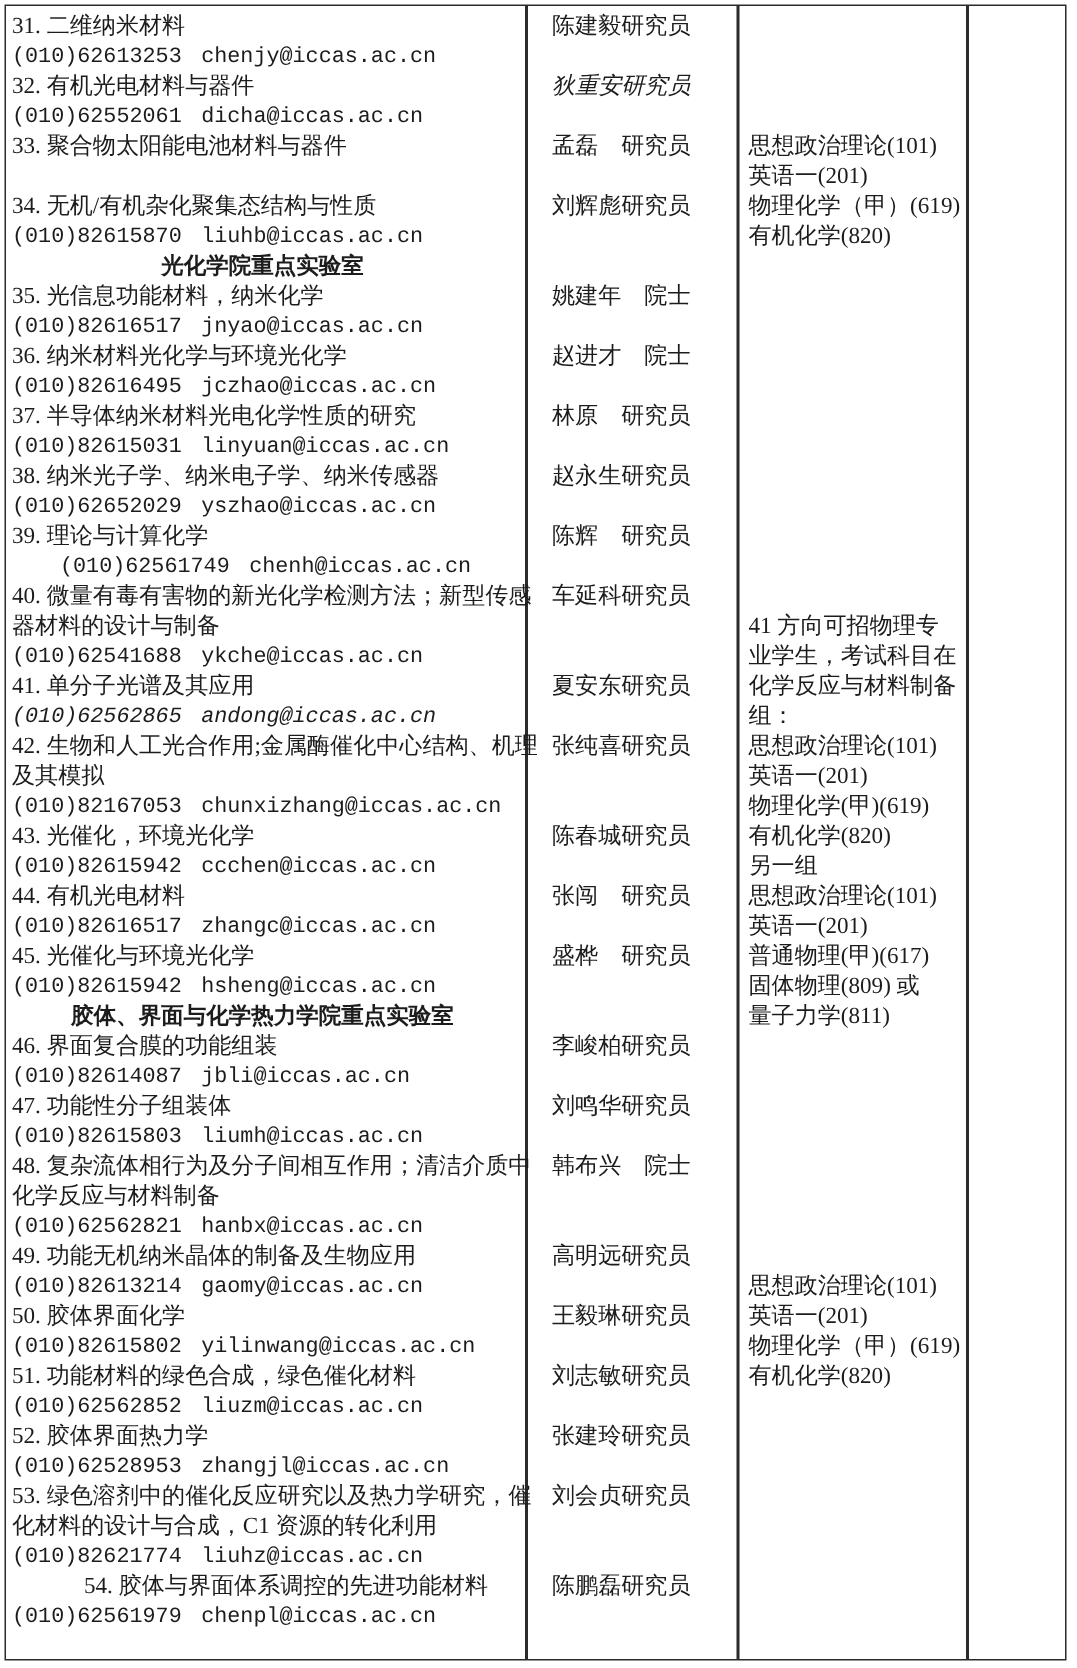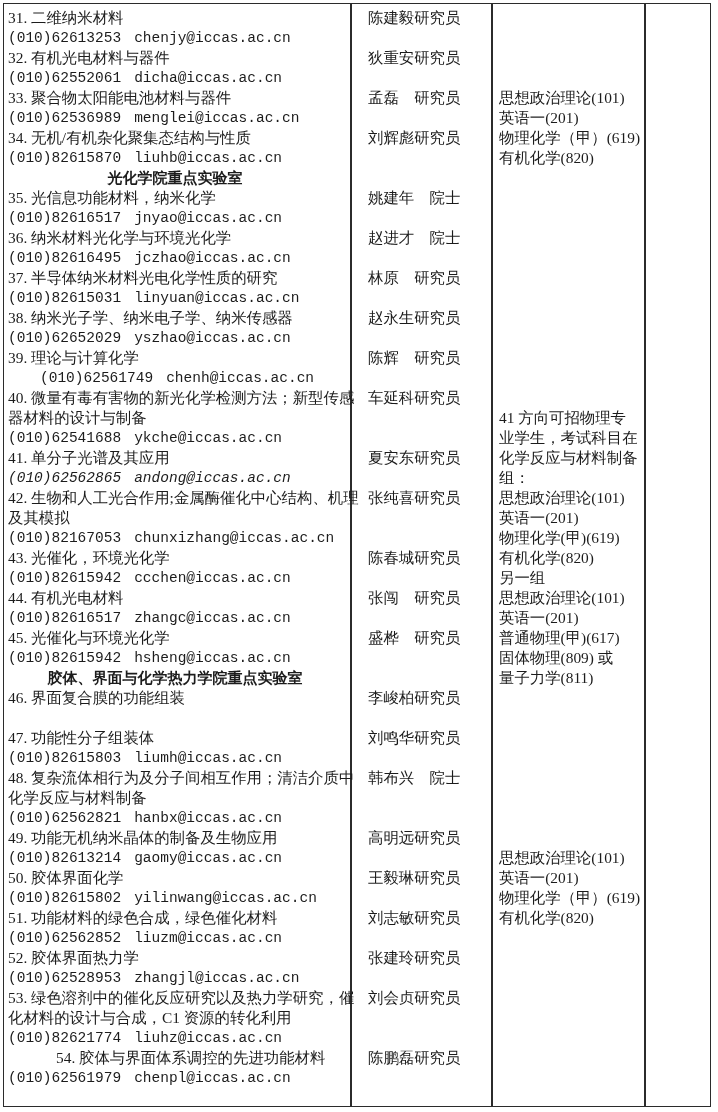--- a/index.html
+++ b/index.html
@@ -37,25 +37,24 @@
   <div class="table-frame">
     <div class="vline v1"></div>
     <div class="vline v2"></div>
     <div class="vline v3"></div>
   </div>
   <div id="content">
       <div class="ln" style="top: 8px; left: 8px;">31. 二维纳米材料</div>
       <div class="ln" style="top: 8px; left: 368px;">陈建毅研究员</div>
       <div class="ln mono" style="top: 28px; left: 8px;"><span>(010)62613253</span><span class="email">chenjy@iccas.ac.cn</span></div>
       <div class="ln" style="top: 48px; left: 8px;">32. 有机光电材料与器件</div>
-      <div class="ln" style="top: 48px; left: 368px;">狄重安研究员</div>
+      <div class="ln" style="top: 48px; left: 368px; font-style: italic;">狄重安研究员</div>
       <div class="ln mono" style="top: 68px; left: 8px;"><span>(010)62552061</span><span class="email">dicha@iccas.ac.cn</span></div>
       <div class="ln" style="top: 88px; left: 8px;">33. 聚合物太阳能电池材料与器件</div>
       <div class="ln" style="top: 88px; left: 368px;">孟磊　研究员</div>
-      <div class="ln mono" style="top: 108px; left: 8px;"><span>(010)62536989</span><span class="email">menglei@iccas.ac.cn</span></div>
       <div class="ln" style="top: 128px; left: 8px;">34. 无机/有机杂化聚集态结构与性质</div>
       <div class="ln" style="top: 128px; left: 368px;">刘辉彪研究员</div>
       <div class="ln mono" style="top: 148px; left: 8px;"><span>(010)82615870</span><span class="email">liuhb@iccas.ac.cn</span></div>
       <div class="ln hdr" style="top: 168px; left: 4px; width: 342px;">光化学院重点实验室</div>
       <div class="ln" style="top: 188px; left: 8px;">35. 光信息功能材料，纳米化学</div>
       <div class="ln" style="top: 188px; left: 368px;">姚建年　院士</div>
       <div class="ln mono" style="top: 208px; left: 8px;"><span>(010)82616517</span><span class="email">jnyao@iccas.ac.cn</span></div>
       <div class="ln" style="top: 228px; left: 8px;">36. 纳米材料光化学与环境光化学</div>
       <div class="ln" style="top: 228px; left: 368px;">赵进才　院士</div>
       <div class="ln mono" style="top: 248px; left: 8px;"><span>(010)82616495</span><span class="email">jczhao@iccas.ac.cn</span></div>
@@ -84,20 +83,21 @@
       <div class="ln mono" style="top: 568px; left: 8px;"><span>(010)82615942</span><span class="email">ccchen@iccas.ac.cn</span></div>
       <div class="ln" style="top: 588px; left: 8px;">44. 有机光电材料</div>
       <div class="ln" style="top: 588px; left: 368px;">张闯　研究员</div>
       <div class="ln mono" style="top: 608px; left: 8px;"><span>(010)82616517</span><span class="email">zhangc@iccas.ac.cn</span></div>
       <div class="ln" style="top: 628px; left: 8px;">45. 光催化与环境光化学</div>
       <div class="ln" style="top: 628px; left: 368px;">盛桦　研究员</div>
       <div class="ln mono" style="top: 648px; left: 8px;"><span>(010)82615942</span><span class="email">hsheng@iccas.ac.cn</span></div>
       <div class="ln hdr" style="top: 668px; left: 4px; width: 342px;">胶体、界面与化学热力学院重点实验室</div>
       <div class="ln" style="top: 688px; left: 8px;">46. 界面复合膜的功能组装</div>
       <div class="ln" style="top: 688px; left: 368px;">李峻柏研究员</div>
+      <div class="ln mono" style="top: 708px; left: 8px;"><span>(010)82614087</span><span class="email">jbli@iccas.ac.cn</span></div>
       <div class="ln" style="top: 728px; left: 8px;">47. 功能性分子组装体</div>
       <div class="ln" style="top: 728px; left: 368px;">刘鸣华研究员</div>
       <div class="ln mono" style="top: 748px; left: 8px;"><span>(010)82615803</span><span class="email">liumh@iccas.ac.cn</span></div>
       <div class="ln" style="top: 768px; left: 8px;">48. 复杂流体相行为及分子间相互作用；清洁介质中</div>
       <div class="ln" style="top: 768px; left: 368px;">韩布兴　院士</div>
       <div class="ln" style="top: 788px; left: 8px;">化学反应与材料制备</div>
       <div class="ln mono" style="top: 808px; left: 8px;"><span>(010)62562821</span><span class="email">hanbx@iccas.ac.cn</span></div>
       <div class="ln" style="top: 828px; left: 8px;">49. 功能无机纳米晶体的制备及生物应用</div>
       <div class="ln" style="top: 828px; left: 368px;">高明远研究员</div>
       <div class="ln mono" style="top: 848px; left: 8px;"><span>(010)82613214</span><span class="email">gaomy@iccas.ac.cn</span></div>

